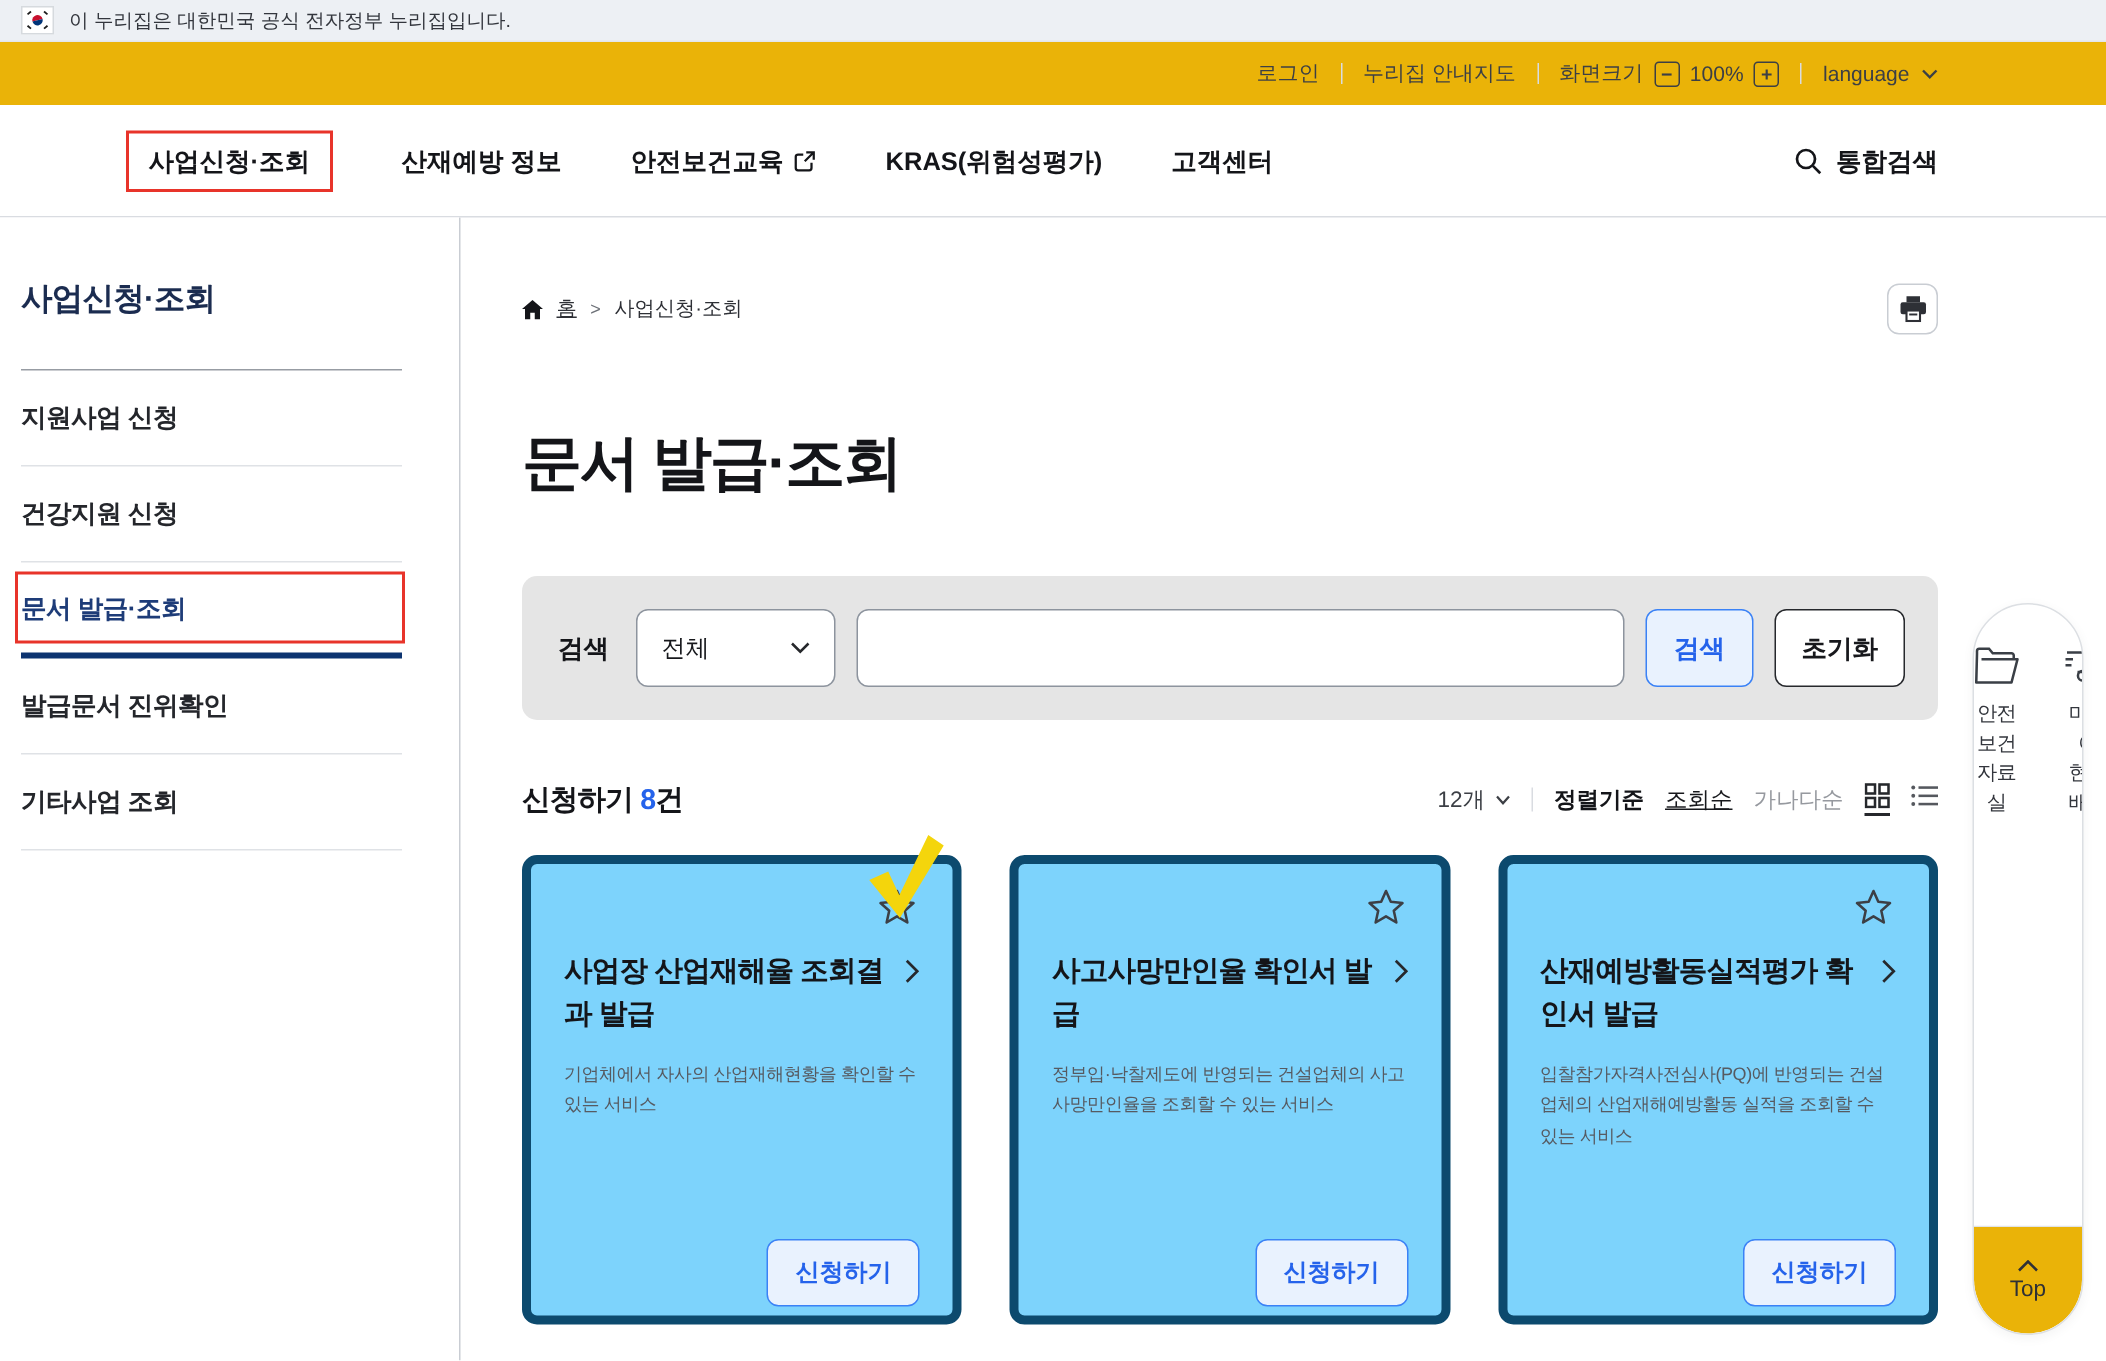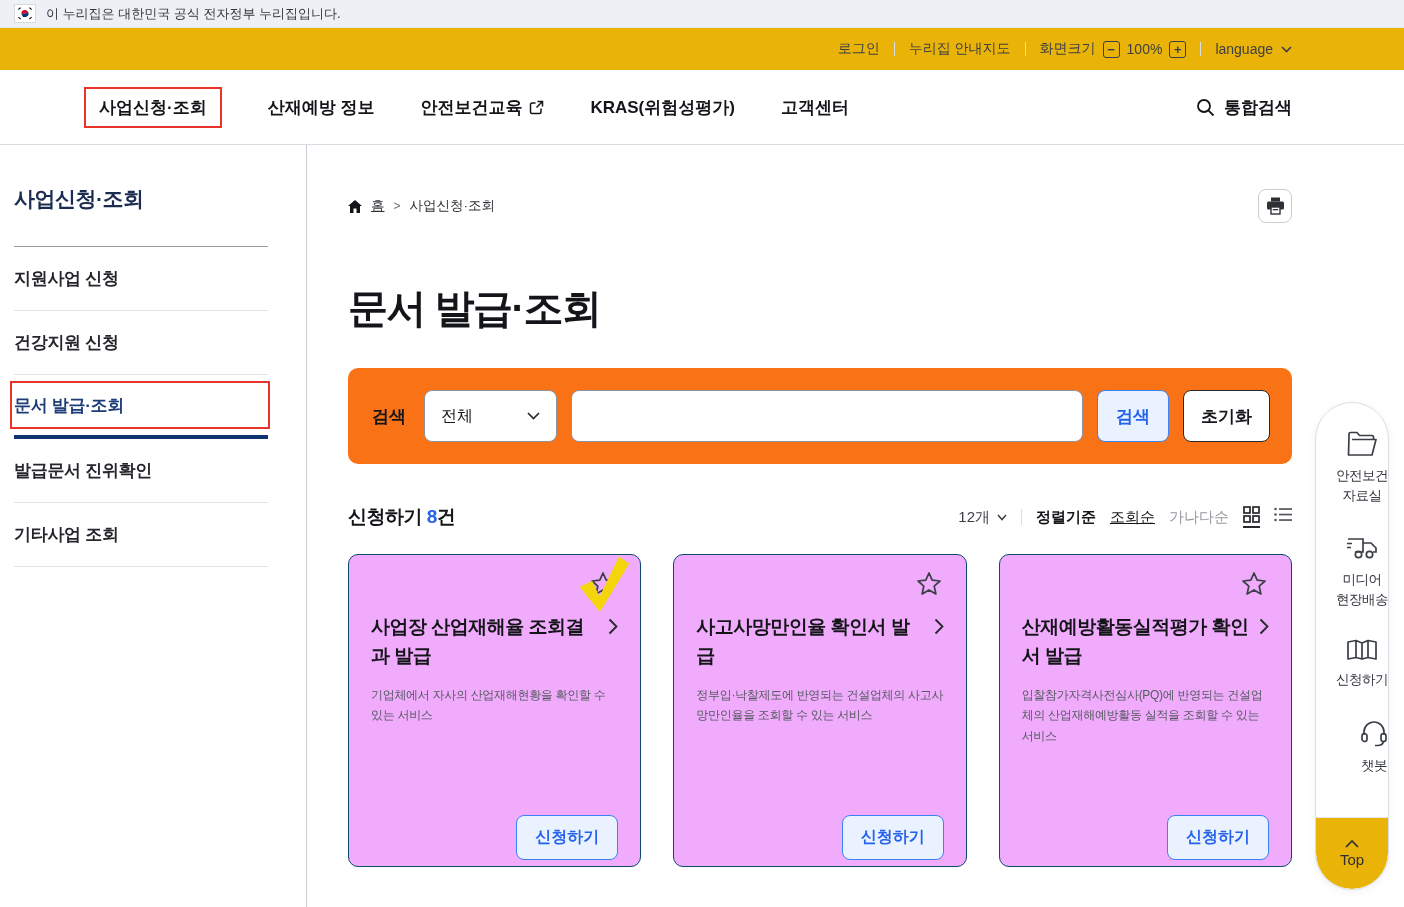--- a/index.html
+++ b/index.html
@@ -69,21 +69,21 @@
   .crumb-row { display:flex; align-items:center; justify-content:space-between; }
   .crumbs { display:flex; align-items:center; gap:9px; font-size:13.5px; color:#2e3036; }
   .crumb-home { text-decoration:underline; cursor:pointer; }
   .crumb-sep { color:#6c7077; font-size:12px; }
   .print-btn { width:34px; height:34px; border:1px solid #c9cdd3; border-radius:8px;
     background:#fff; display:flex; align-items:center; justify-content:center; cursor:pointer; }
 
   .page-title { margin-top:58px; font-size:40px; font-weight:800; letter-spacing:-1.5px; color:#141519; }
 
   
-  .search-panel { margin-top:32px; background:#f97316; border-radius:10px;
+  .search-panel { margin-top:48px; background:#e5e5e5; border-radius:10px;
     padding:22px; display:flex; align-items:center; gap:14px; }
   .search-label { font-size:17px; font-weight:700; color:#141519; margin:0 4px 0 2px; }
   .select-box { width:133px; height:52px; background:#fff; border:1px solid #8d949e;
     border-radius:8px; display:flex; align-items:center; justify-content:space-between;
     padding:0 16px; font-size:16px; color:#17181c; cursor:pointer; }
   .search-input { flex:1; height:52px; background:#fff; border:1px solid #8d949e;
     border-radius:8px; padding:0 16px; font-size:16px; font-family:inherit; }
   .btn-search { width:72px; height:52px; background:#e9f2fe; border:1.5px solid #3b82f6;
     color:#2563eb; border-radius:8px; font-size:17px; font-weight:600;
     font-family:inherit; cursor:pointer; }
@@ -99,37 +99,37 @@
   .page-size { display:flex; align-items:center; gap:7px; cursor:pointer; }
   .tools-sep { width:1px; height:16px; background:#d9dce1; }
   .sort-label { font-weight:700; color:#141519; }
   .sort-views { color:#17181c; text-decoration:underline; cursor:pointer; }
   .sort-name { color:#96999f; cursor:pointer; }
   .view-grid { cursor:pointer; border-bottom:2px solid #26282c; padding-bottom:3px; }
   .view-list { cursor:pointer; padding-bottom:5px; }
 
   
   .cards { margin-top:24px; display:grid; grid-template-columns:1fr 1fr 1fr; gap:32px; }
-  .card { height:313px; border:1px solid #0c4a6e; border-radius:10px; background:#f0abfc;
+  .card { height:313px; border:6px solid #0c4a6e; border-radius:10px; background:#7dd3fc;
     padding:14px 22px; position:relative; }
   .card-star-row { display:flex; justify-content:flex-end; }
   .star-btn { cursor:pointer; padding:2px; }
   .card-title-row { margin-top:14px; display:flex; justify-content:space-between; gap:10px; cursor:pointer; }
   .card-title { font-size:19px; font-weight:700; line-height:1.55; letter-spacing:-0.5px; color:#141519; }
   .card-chevron { margin-top:6px; flex-shrink:0; }
   .card-desc { margin-top:14px; font-size:12px; color:#565a61; line-height:1.7; letter-spacing:-0.3px; }
   .apply-btn { position:absolute; right:22px; bottom:6px; background:#e9f2fe;
     border:1.5px solid #3b82f6; color:#2563eb; border-radius:8px; padding:11px 18px;
     font-size:16px; font-weight:600; font-family:inherit; cursor:pointer; }
 
   
   .quick-rail { position:absolute; top:402px; right:15px; width:74px; height:488px;
     background:#fff; border:1px solid #dcdfe3; border-radius:37px; z-index:5;
     box-shadow:0 2px 8px rgba(0,0,0,.05); overflow:hidden; }
-  .rail-items { display:flex; flex-direction:column; align-items:flex-end; padding-top:28px; gap:30px; }
+  .rail-items { display:flex; align-items:flex-start; padding-top:28px; gap:30px; }
   .rail-item { display:flex; flex-direction:column; align-items:center; gap:9px; cursor:pointer; }
   .rail-label { font-size:13.5px; color:#33363d; text-align:center; line-height:1.45; letter-spacing:-0.5px; }
   .rail-top { position:absolute; left:0; right:0; bottom:0; height:72px;
     background:#eab308; border-top:1px solid #e1e4e8; border-radius:0 0 37px 37px;
     display:flex; flex-direction:column; align-items:center; justify-content:center;
     gap:3px; cursor:pointer; font-size:15px; color:#2e3036; }
 
   
   .annotation-check { position:absolute; left:576px; top:553px; z-index:6;
     transform:rotate(6deg); pointer-events:none; }

